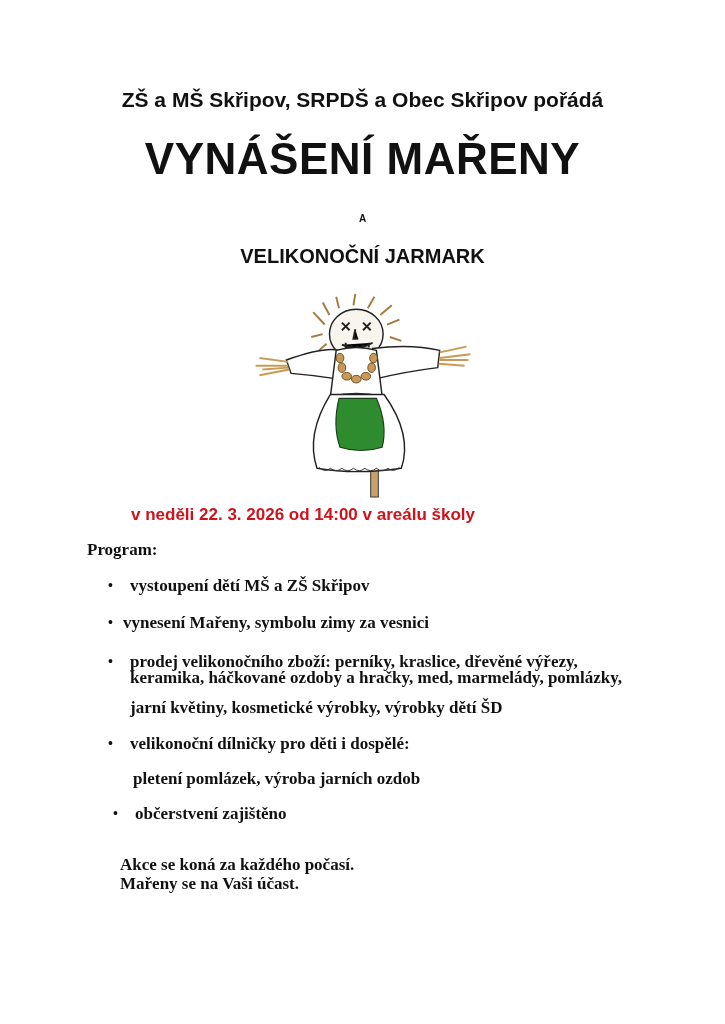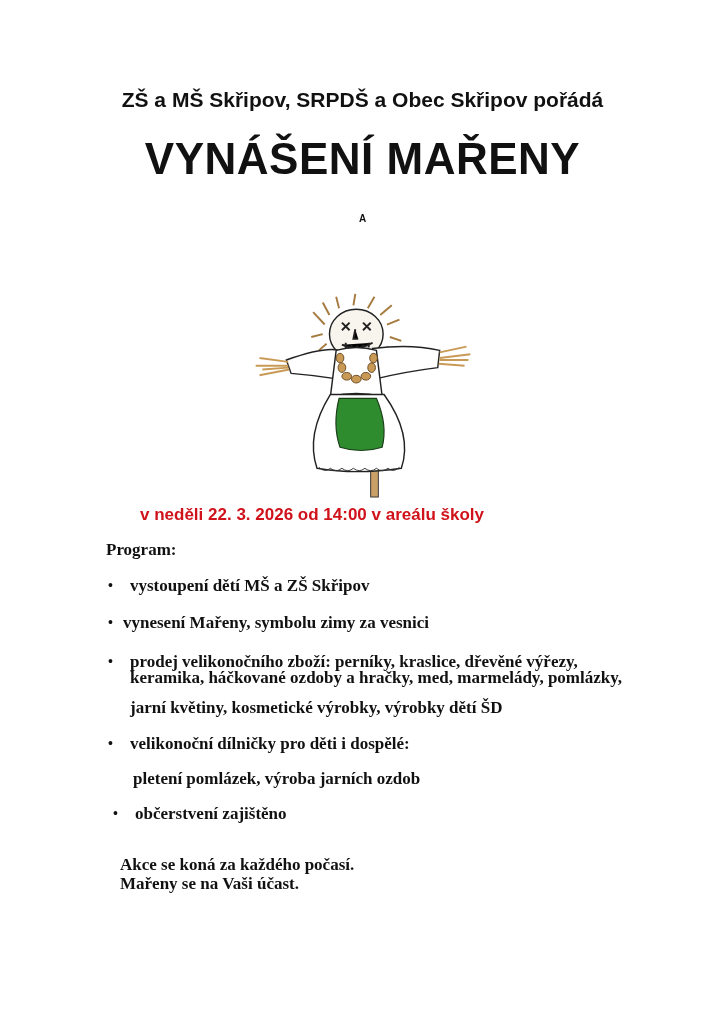--- a/index.html
+++ b/index.html
@@ -8,36 +8,37 @@
   .sans { font-family: "Liberation Sans", "DejaVu Sans", sans-serif; font-weight: bold; color: #111; }
   .serif { font-family: "Liberation Serif", "DejaVu Serif", serif; font-weight: bold; color: #111; }
 
   .organizers { position: absolute; top: 88px; left: 0; width: 725px; text-align: center; font-size: 21px; }
   .main-title { position: absolute; top: 134px; left: 0; width: 725px; text-align: center; font-size: 44px; letter-spacing: 0.5px; }
   .conj { position: absolute; top: 213px; left: 0; width: 725px; text-align: center; font-size: 10px; }
   .subtitle { position: absolute; top: 245px; left: 0; width: 725px; text-align: center; font-size: 20px; }
 
   .illustration { position: absolute; left: 248px; top: 288px; width: 230px; height: 212px; }
 
-  .date-line { position: absolute; top: 505px; left: 131px; font-size: 17px; color: #d0121b; margin-left: 9px; }
+  .date-line { position: absolute; top: 505px; left: 131px; font-size: 17px; color: #d0121b; }
 
-  .program-label { position: absolute; top: 540px; left: 87px; font-size: 17px; margin-left: 19px; }
+  .program-label { position: absolute; top: 540px; left: 87px; font-size: 17px; }
 
   .item { position: absolute; font-size: 17px; line-height: 21px; }
   .bullet { position: absolute; font-size: 14px; }
   .item-text { position: absolute; white-space: nowrap; }
 </style>
 </head>
 <body>
 
 <div class="page">
 
   <div class="organizers sans">ZŠ a MŠ Skřipov, SRPDŠ a Obec Skřipov pořádá</div>
   <div class="main-title sans">VYNÁŠENÍ MAŘENY</div>
   <div class="conj sans">A</div>
+  <div class="subtitle sans">VELIKONOČNÍ JARMARK</div>
 
   <svg class="illustration" viewBox="0 0 240 215" xmlns="http://www.w3.org/2000/svg">
 
     <rect x="128" y="185" width="8" height="30" fill="#c8a068" stroke="#333" stroke-width="1"></rect>
 
     <g stroke="#a57a3e" stroke-width="2" fill="none">
       <path d="M80 35 L68 22"></path>
         <path d="M85 25 L78 12"></path>
         <path d="M95 18 L92 6"></path>
       <path d="M110 15 L112 3"></path>

